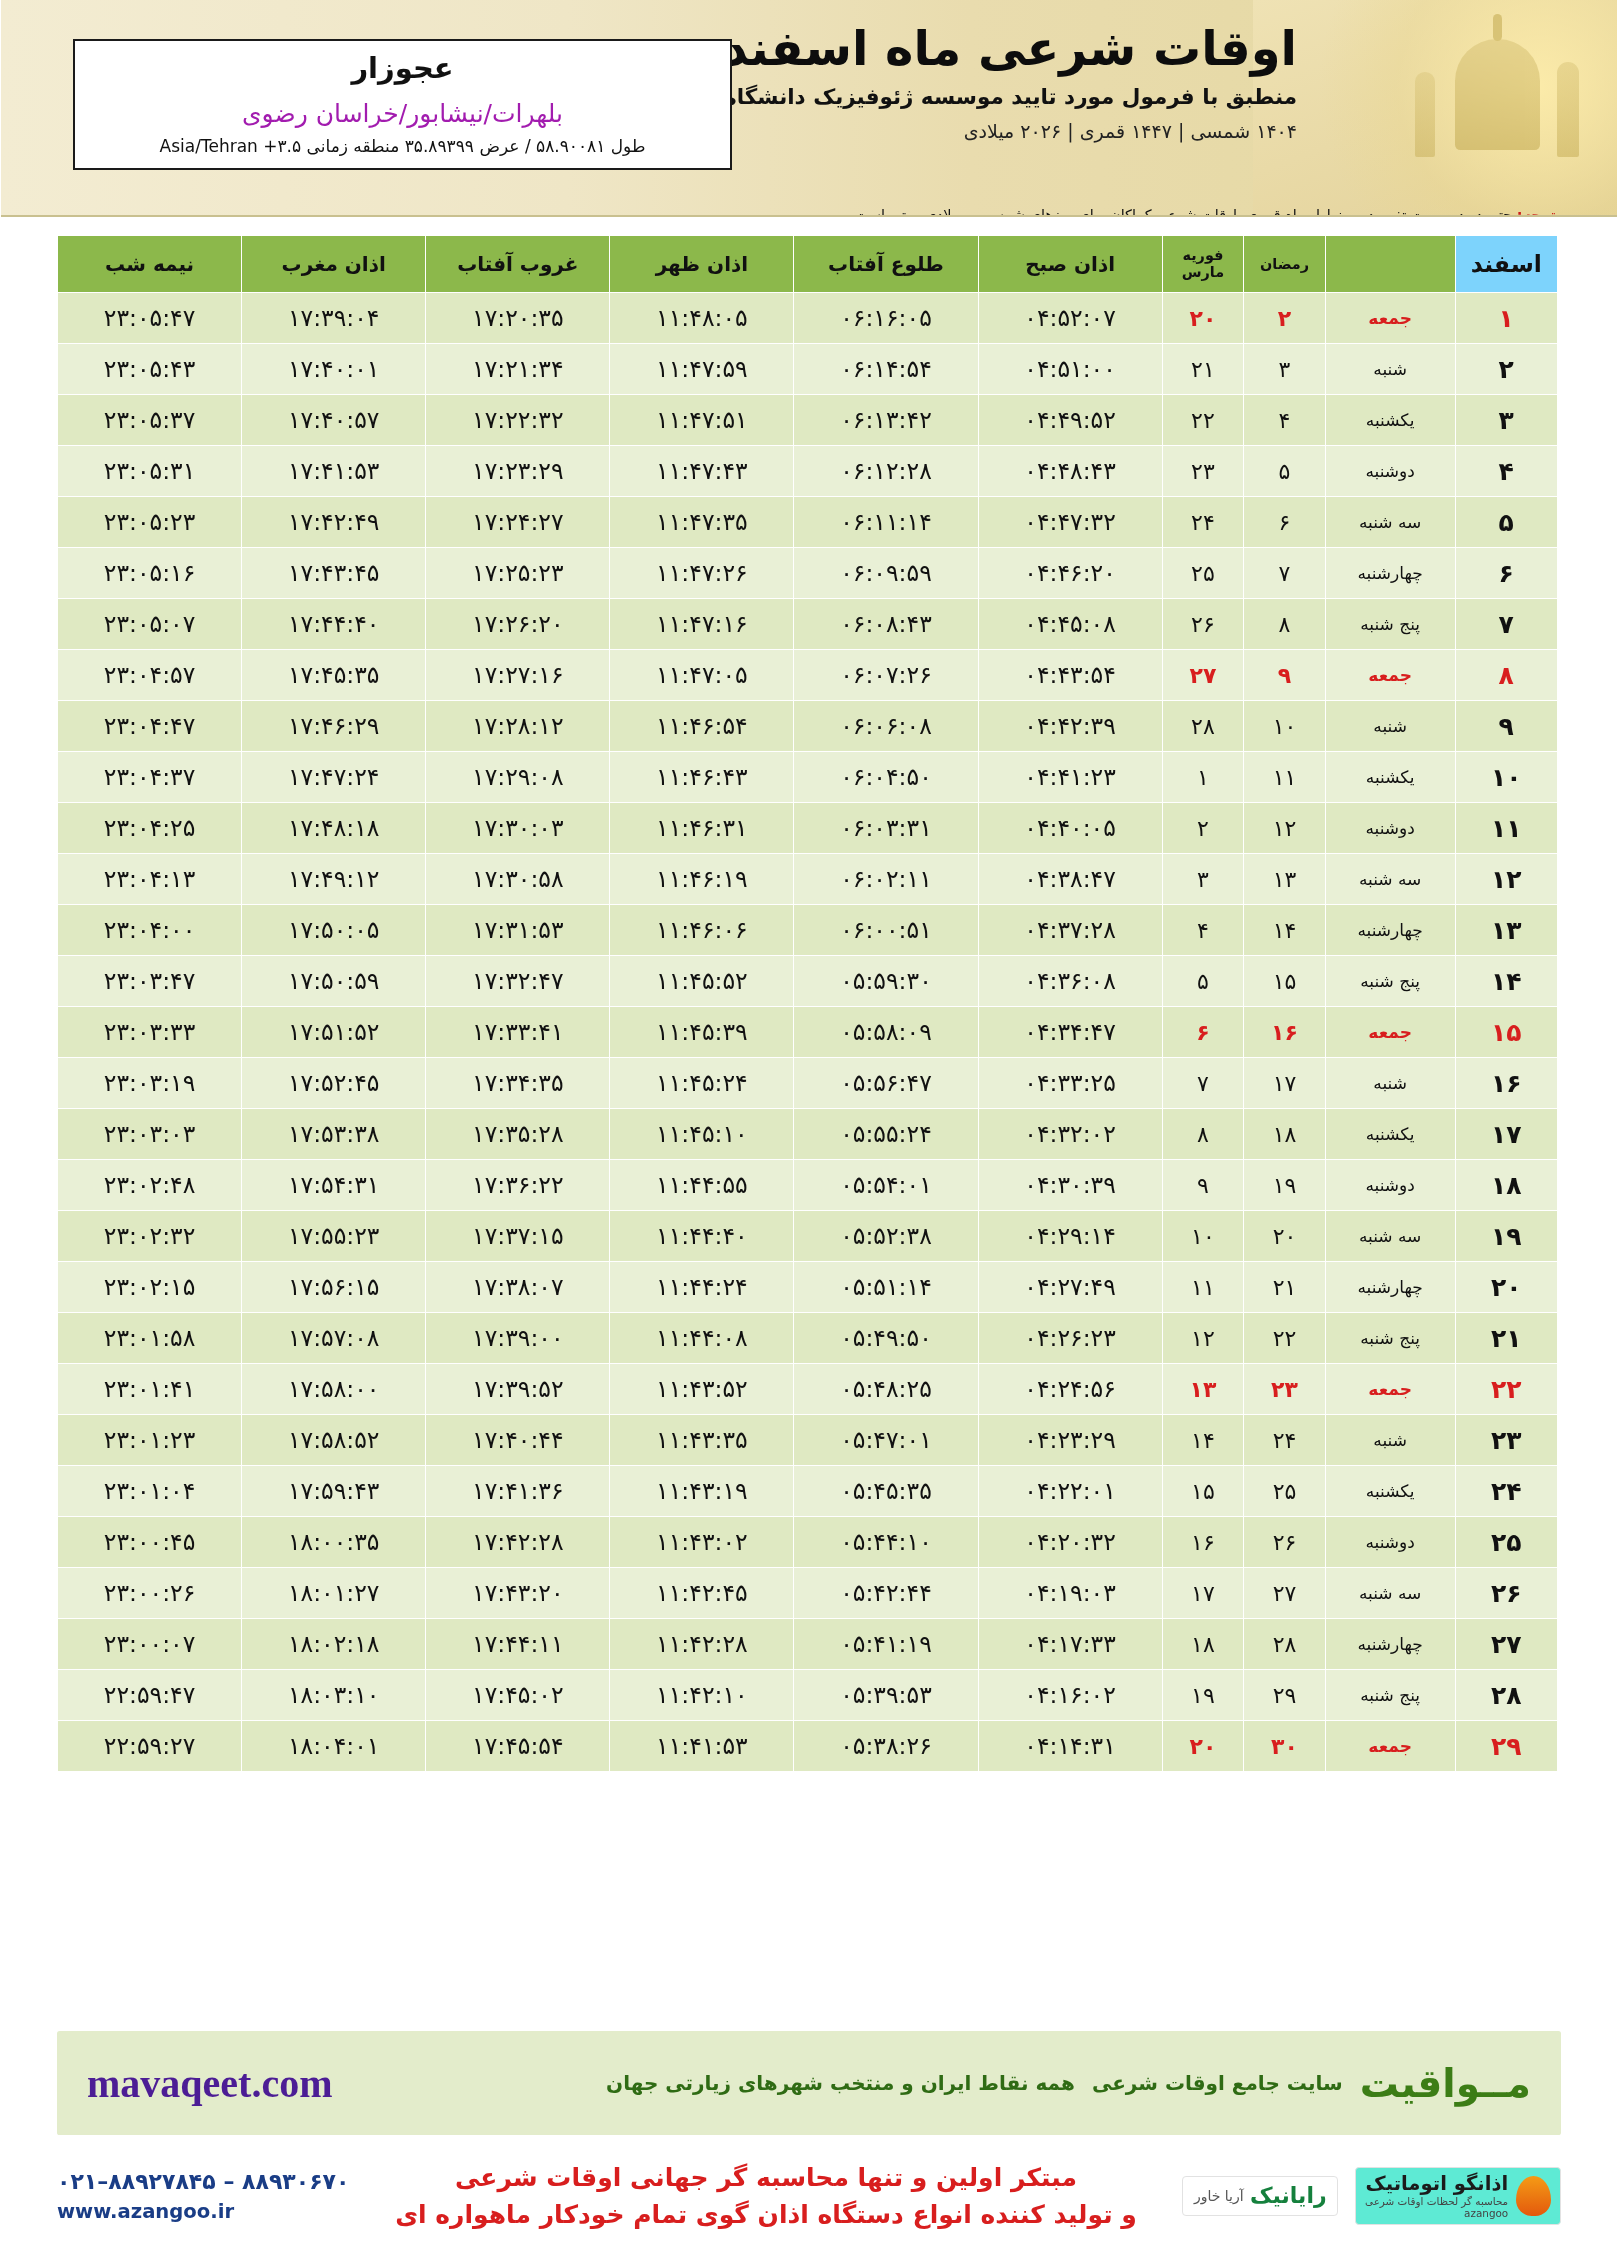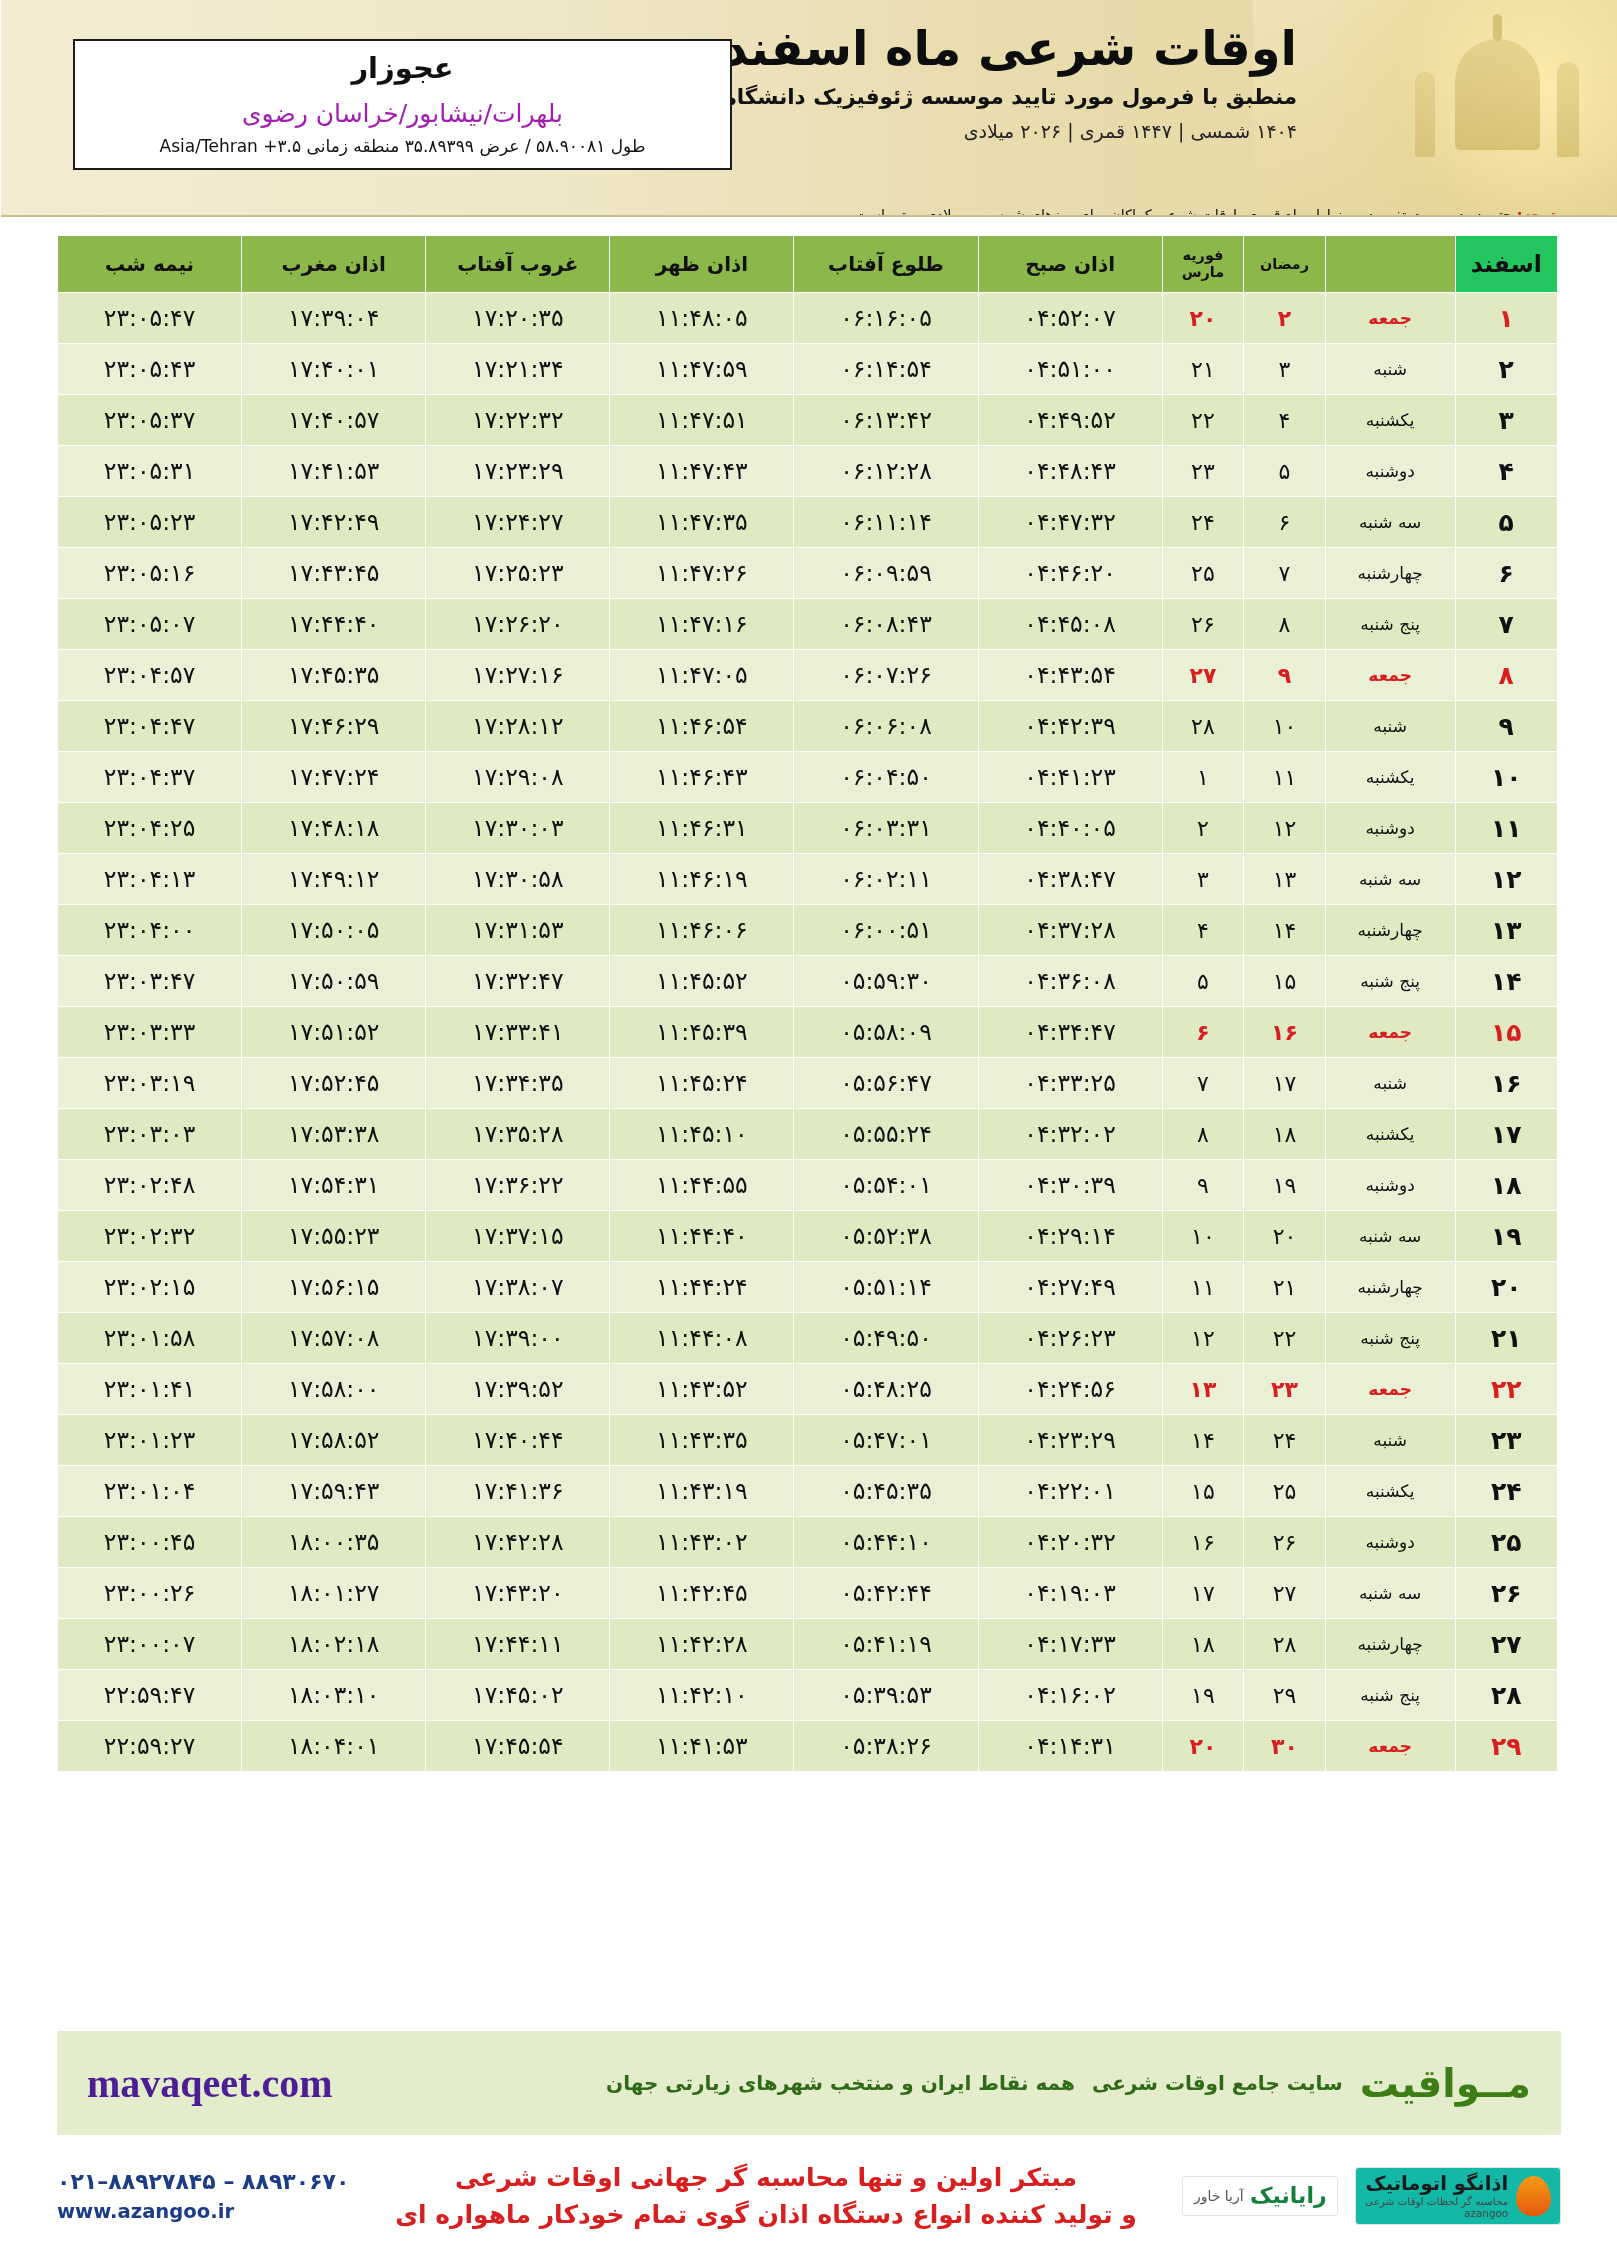--- a/index.html
+++ b/index.html
@@ -86,21 +86,21 @@
   thead th{
     background:#8cb84b;
     color:#111;
     font-size:20px;
     font-weight:bold;
     height:56px;
     border:1.3px solid #ffffff;
     padding:0 3.9px;
     position:relative;
   }
-  thead th.head-esfand{background:#22c55e;font-size:23.5px;}
+  thead th.head-esfand{background:#7dd3fc;font-size:23.5px;}
   thead th.head-small{font-size:14.4px;line-height:1.15;}
   thead th.head-ramadan{font-size:14.4px;}
 
   tbody td{
     border:1.3px solid #ffffff;
     height:50px;
     text-align:center;
     font-size:23.5px;
     color:#111;
     background:#dfe9c2;
@@ -131,21 +131,21 @@
   .fg-tag{font-size:20px;color:#2f6b14;font-weight:bold;}
   .fg-site{font-size:40px;color:#4c1d95;font-weight:bold;font-family:Liberation Serif, serif;}
 
   .footer-bottom{
     position:absolute;left:57px;right:57px;top:121px;height:98px;
     display:flex;align-items:center;justify-content:space-between;direction:rtl;
   }
   .fb-logos{display:flex;align-items:center;gap:17px;}
   .logo-azangoo{
     display:flex;align-items:center;gap:7.8px;
-    background:#14b8a6;border:1.3px solid #e2e2e2;padding:5.2px 9px;border-radius:3.9px;
+    background:#5eead4;border:1.3px solid #e2e2e2;padding:5.2px 9px;border-radius:3.9px;
   }
   .logo-flame{
     width:35px;height:40px;background:linear-gradient(180deg,#f59b15,#e3590d);
     border-radius:50% 50% 45% 45%/60% 60% 40% 40%;
   }
   .logo-az-text{font-size:19.6px;font-weight:bold;color:#1b1b1b;line-height:1.1;text-align:right;}
   .logo-az-sub{font-size:10.4px;color:#444;}
   .logo-rayaneh{
     display:flex;align-items:center;gap:6.5px;background:#fff;border:1.3px solid #e2e2e2;
     padding:6.5px 10.4px;border-radius:3.9px;

